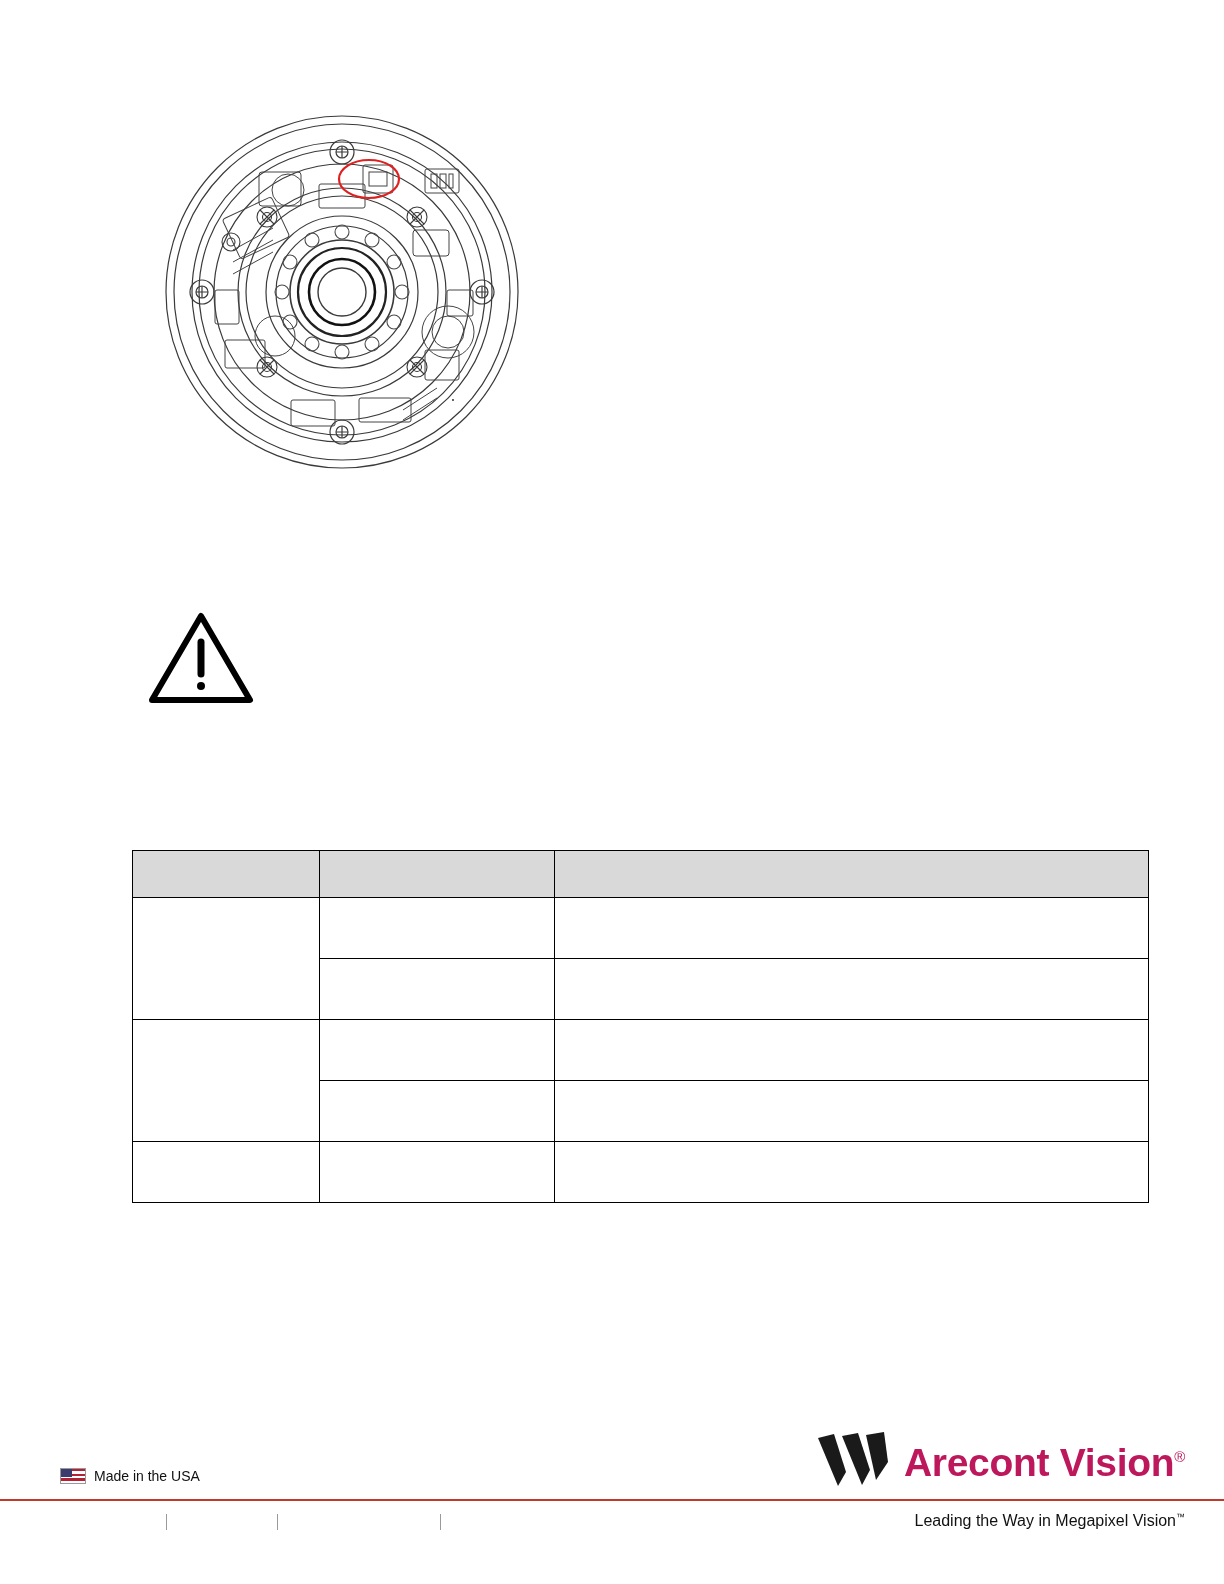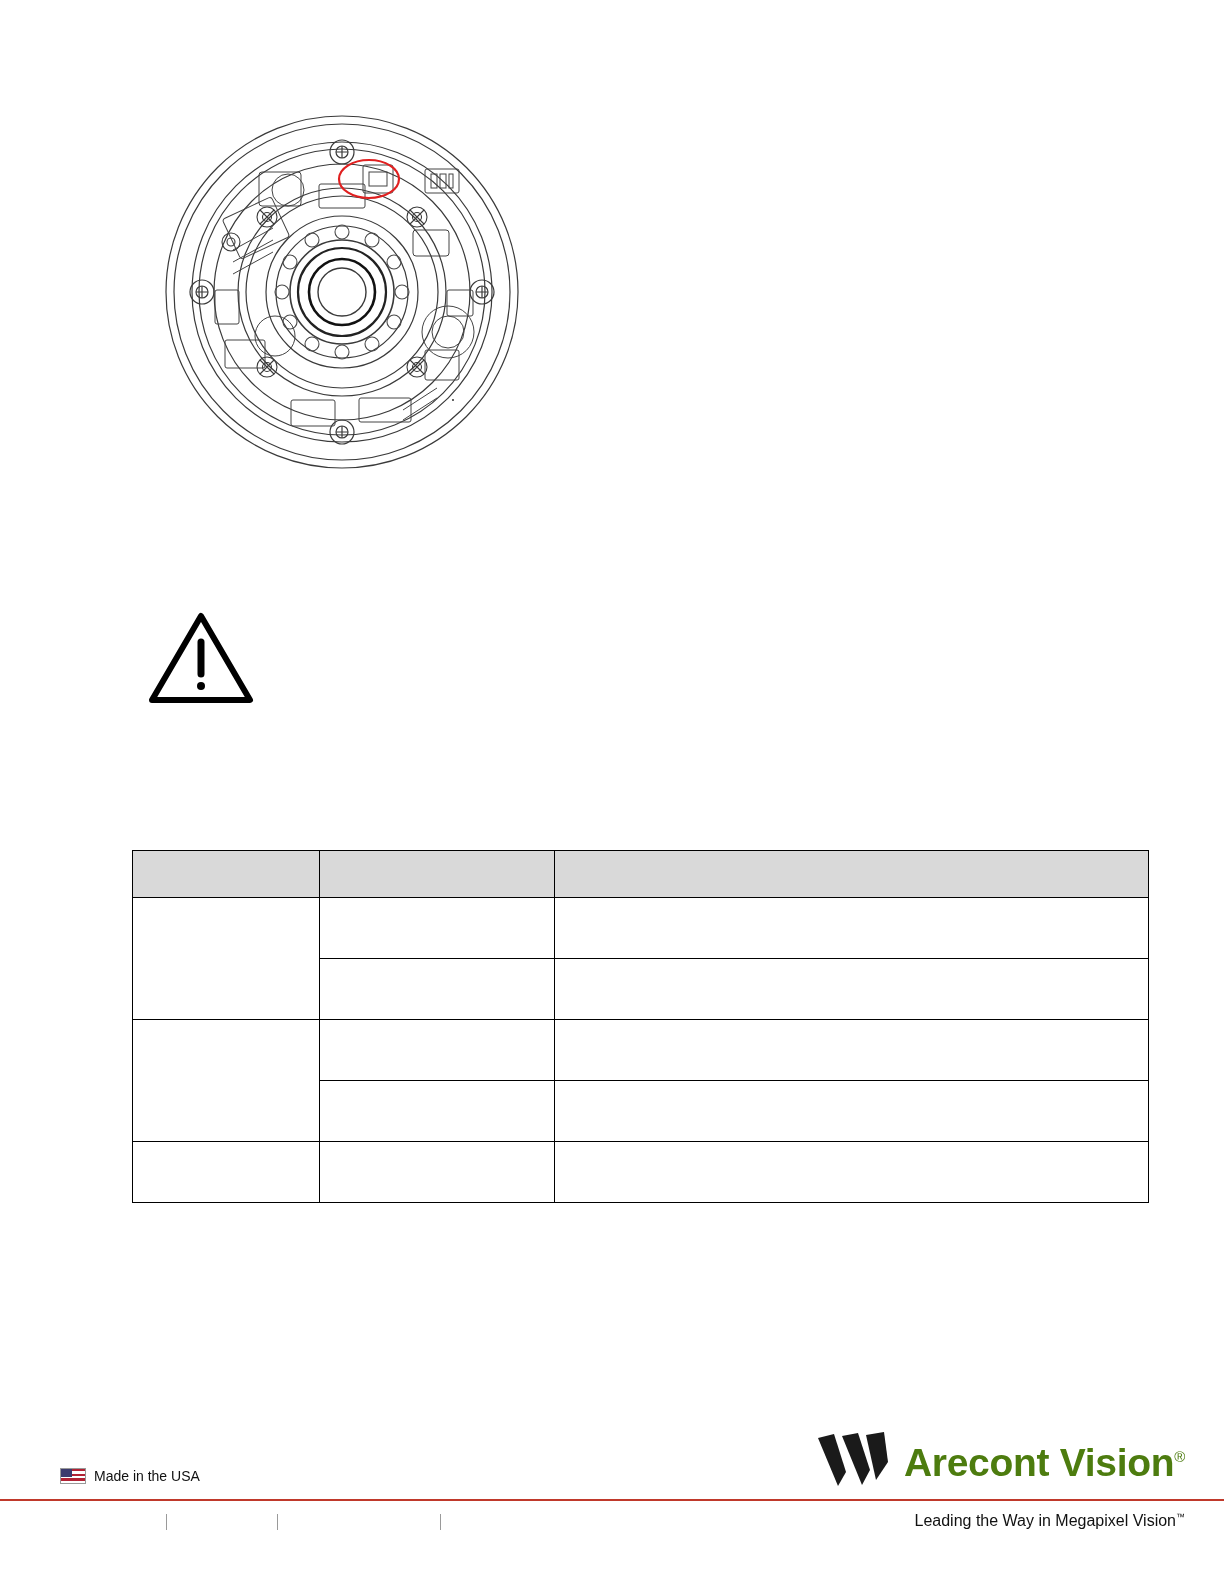--- a/index.html
+++ b/index.html
@@ -117,21 +117,21 @@
     right: 58px;
     top: 1432px;
     display: flex;
     align-items: center;
     gap: 14px;
   }
   .brand-name {
     font-size: 39px;
     font-weight: bold;
     letter-spacing: -0.3px;
-    color: #4d7c0f;
+    color: #be185d;
     line-height: 1;
     white-space: nowrap;
   }
   .brand-name sup {
     font-size: 15px;
     font-weight: normal;
     vertical-align: super;
   }
   .tagline {
     position: absolute;

